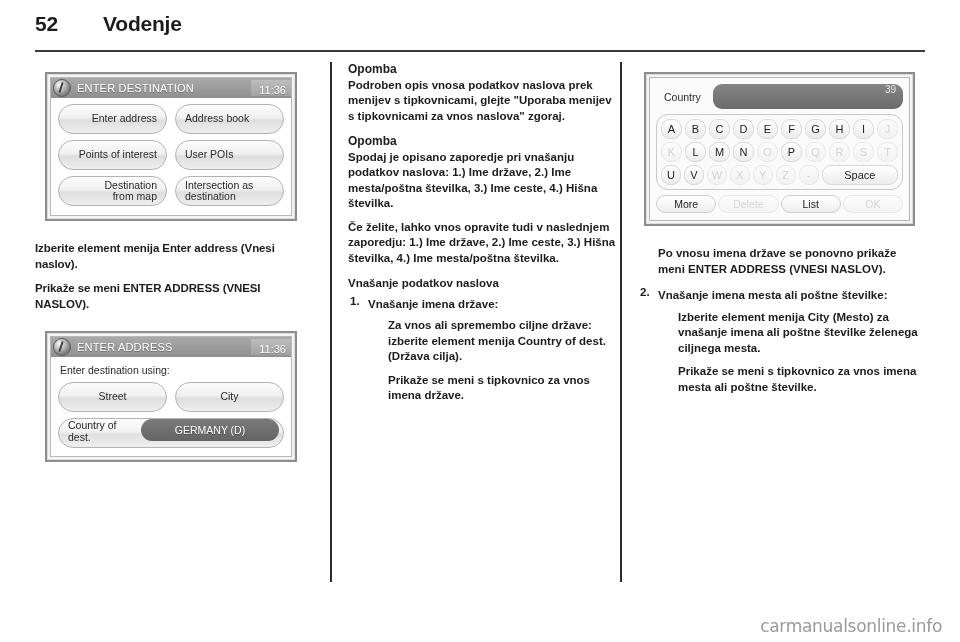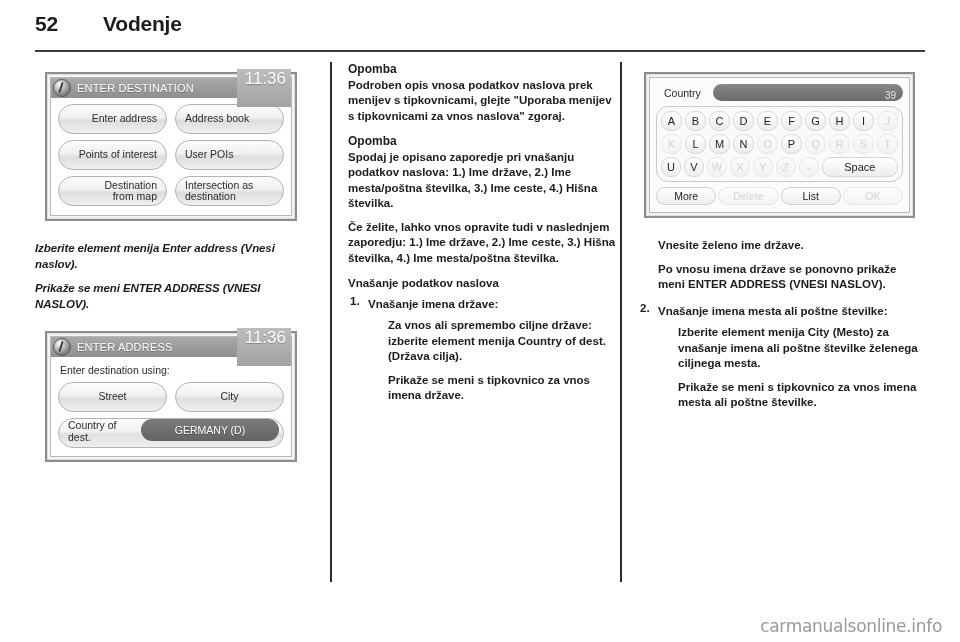--- a/index.html
+++ b/index.html
@@ -82,21 +82,20 @@
   .divider-2 { left: 620px; }
 
   
   .para {
     font-size: 11.5px;
     font-weight: bold;
     color: #1c1c1c;
     line-height: 15.5px;
     margin: 0 0 9px 0;
     letter-spacing: -0.1px;
-    font-style: italic;
   }
   .note-title {
     font-size: 12px;
     font-weight: bold;
     color: #1c1c1c;
     line-height: 15.5px;
     margin: 0;
   }
   .note-body {
     font-size: 11.5px;
@@ -197,25 +196,25 @@
   .dev-title {
     flex: 1;
     font-size: 11px;
     color: #ffffff;
     font-weight: normal;
     padding-left: 6px;
     letter-spacing: 0.2px;
     text-shadow: 0 1px 0 rgba(0,0,0,.25);
   }
   .dev-clock {
-    font-size: 17px;
+    font-size: 11px;
     color: #ffffff;
     padding: 0 5px 0 8px;
     background: linear-gradient(to bottom, #bdbdbd, #a2a2a2);
-    height: 38px;
+    height: 16px;
     line-height: 20px;
     box-sizing: border-box;
     text-shadow: 0 1px 0 rgba(0,0,0,.25);
   }
   .dev-body {
     background: #ffffff;
     padding: 6px 7px 8px 7px;
   }
 
   .btn-row {
@@ -282,25 +281,25 @@
     gap: 12px;
     margin-bottom: 5px;
   }
   .kb-inputlabel {
     font-size: 10.5px;
     color: #2a2a2a;
     padding-left: 8px;
   }
   .kb-inputfield {
     flex: 1;
-    height: 17px;
+    height: 25px;
     border-radius: 9px;
     background: linear-gradient(to bottom, #858585, #6b6b6b);
     display: flex;
-    align-items: flex-end;
+    align-items: flex-start;
     justify-content: flex-end;
     padding-right: 7px;
     box-sizing: border-box;
     color: #e8e8e8;
     font-size: 10px;
   }
   .kb-panel {
     border: 1px solid #c9c9c9;
     border-radius: 12px;
     background: #fafafa;
@@ -529,21 +528,20 @@
             <div class="kb-actions">
               <span class="act">More</span>
               <span class="act disabled">Delete</span>
               <span class="act">List</span>
               <span class="act disabled">OK</span>
             </div>
           </div>
         </div>
       </div>
 
-      <p class="subpara ind20">Vnesite želeno ime države.</p>
       <p class="subpara ind20">Po vnosu imena države se ponovno prikaže meni ENTER ADDRESS (VNESI NASLOV).</p>
 
       <ul class="numlist">
         <li class="numitem">
           <span class="num">2.</span>
           <span class="itxt">Vnašanje imena mesta ali poštne številke:</span>
         </li>
       </ul>
       <p class="subpara">Izberite element menija City (Mesto) za vnašanje imena ali poštne številke želenega ciljnega mesta.</p>
       <p class="subpara">Prikaže se meni s tipkovnico za vnos imena mesta ali poštne številke.</p>

